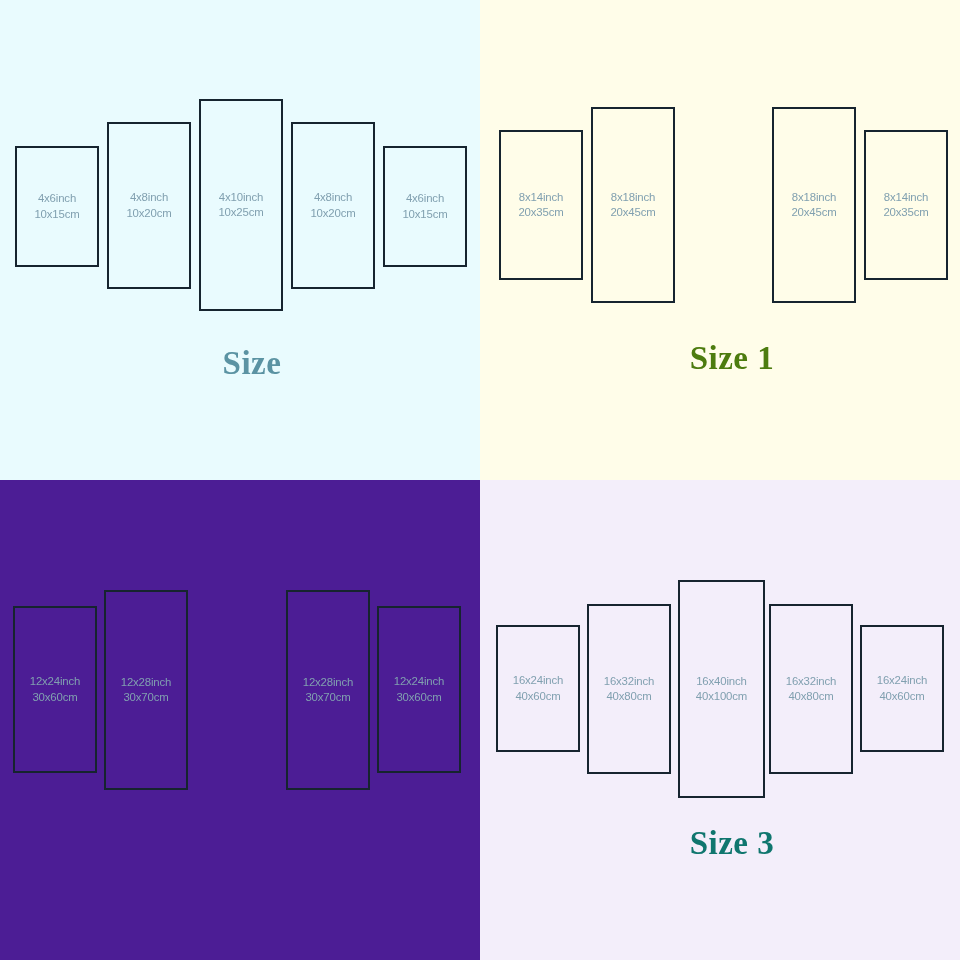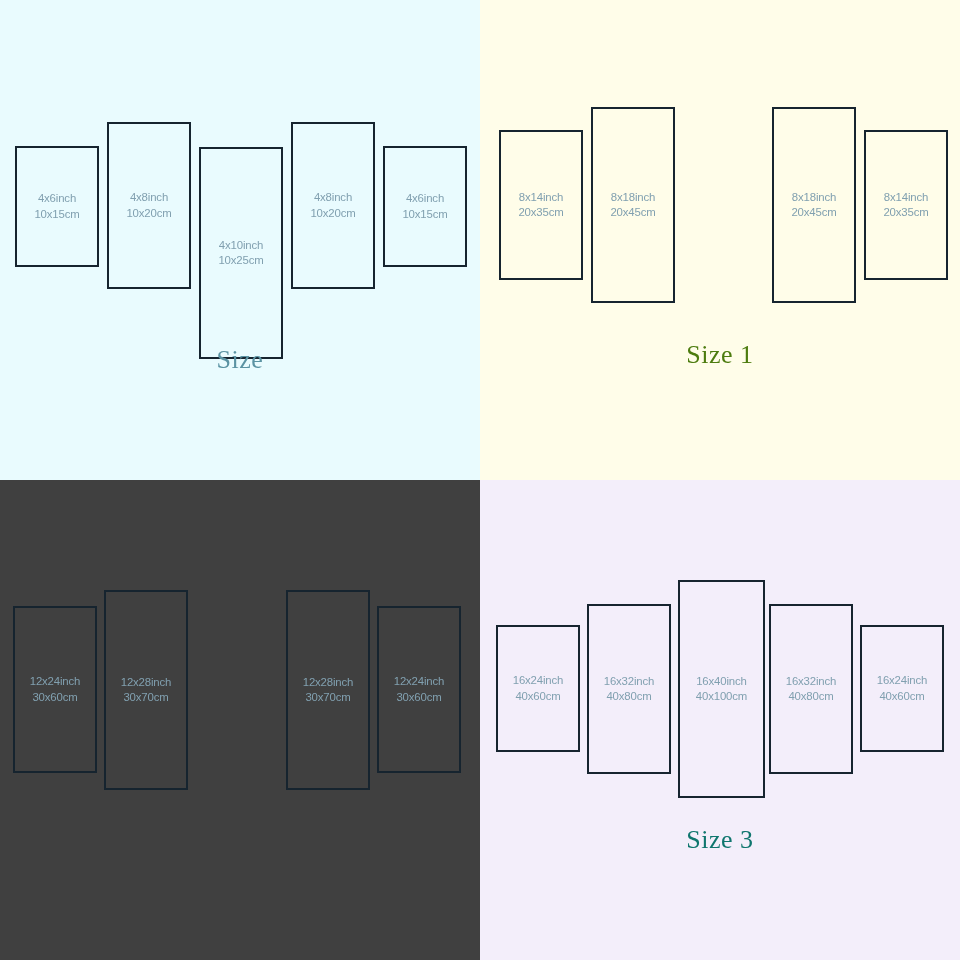--- a/index.html
+++ b/index.html
@@ -49,26 +49,26 @@
     letter-spacing: -0.15px;
     white-space: nowrap;
   }
   .panel-text .ln {
     display: block;
   }
 
   
   .caption {
     position: absolute;
-    left: 0;
+    left: 12px;
     width: 480px;
     text-align: center;
     font-family: "Liberation Serif", serif;
-    font-weight: normal;
-    font-size: 26px;
+    font-weight: bold;
+    font-size: 33px;
     letter-spacing: 0.5px;
     color: #5b93a3;
   }
 
   
 </style>
 </head>
 <body>
 
 <div id="board">
@@ -78,21 +78,21 @@
           <span class="ln">4x6inch</span>
           <span class="ln">10x15cm</span>
         </div>
       </div>
       <div class="panel" style="left: 107px; top: 122px; width: 84px; height: 167px; border-color: rgb(22, 36, 47);">
         <div class="panel-text" style="color: rgb(129, 160, 176);">
           <span class="ln">4x8inch</span>
           <span class="ln">10x20cm</span>
         </div>
       </div>
-      <div class="panel" style="left: 199px; top: 99px; width: 84px; height: 212px; border-color: rgb(22, 36, 47); margin-top: 48px;">
+      <div class="panel" style="left: 199px; top: 99px; width: 84px; height: 212px; border-color: rgb(22, 36, 47);">
         <div class="panel-text" style="color: rgb(129, 160, 176);">
           <span class="ln">4x10inch</span>
           <span class="ln">10x25cm</span>
         </div>
       </div>
       <div class="panel" style="left: 291px; top: 122px; width: 84px; height: 167px; border-color: rgb(22, 36, 47);">
         <div class="panel-text" style="color: rgb(129, 160, 176);">
           <span class="ln">4x8inch</span>
           <span class="ln">10x20cm</span>
         </div>
@@ -125,21 +125,21 @@
         </div>
       </div>
       <div class="panel" style="left: 384px; top: 130px; width: 84px; height: 150px; border-color: rgb(22, 36, 47);">
         <div class="panel-text" style="color: rgb(129, 160, 176);">
           <span class="ln">8x14inch</span>
           <span class="ln">20x35cm</span>
         </div>
       </div>
       <div class="caption" style="top: 340px; color: #4d7c0f;">Size 1</div>
     </div>
-    <div class="quadrant" style="background: #404040;">
+    <div class="quadrant" style="background: #4c1d95;">
       <div class="panel" style="left: 13px; top: 126px; width: 84px; height: 167px; border-color: rgb(22, 36, 47);">
         <div class="panel-text" style="color: rgb(129, 160, 176);">
           <span class="ln">12x24inch</span>
           <span class="ln">30x60cm</span>
         </div>
       </div>
       <div class="panel" style="left: 104px; top: 110px; width: 84px; height: 200px; border-color: rgb(22, 36, 47);">
         <div class="panel-text" style="color: rgb(129, 160, 176);">
           <span class="ln">12x28inch</span>
           <span class="ln">30x70cm</span>

